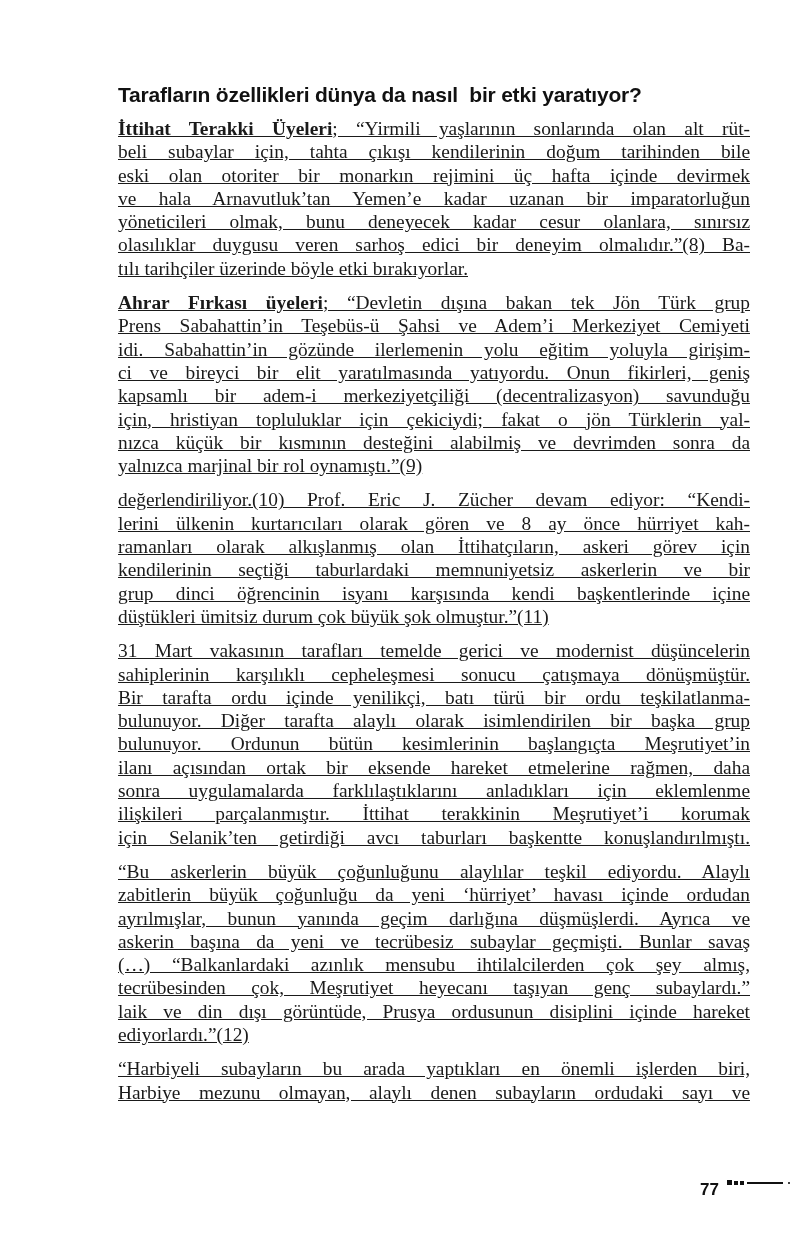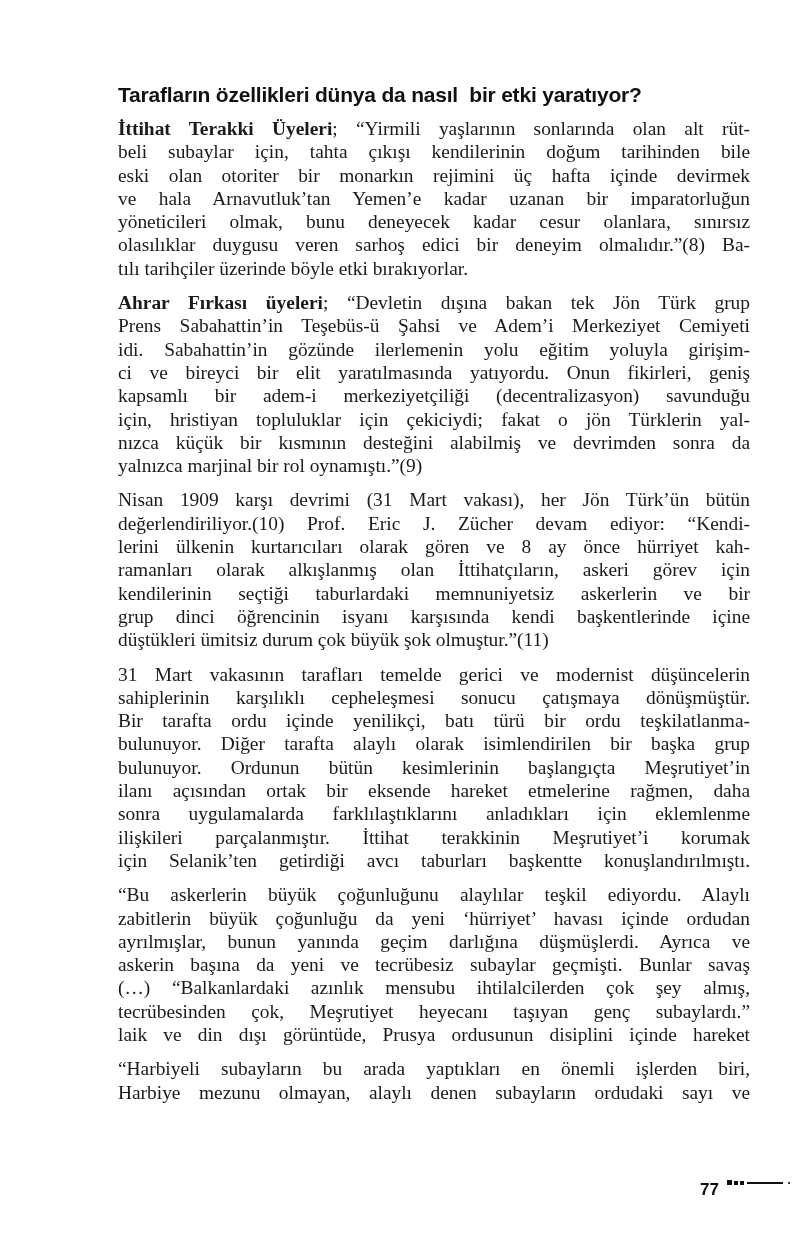--- a/index.html
+++ b/index.html
@@ -31,20 +31,21 @@
       white-space: pre;
     }
     .para {
       font-family: "Liberation Serif", serif;
       font-size: 19.4px;
       line-height: 23.3px;
       text-align: justify;
       margin: 0 0 11px 0;
       hyphens: manual;
       color: #1a1a1a;
+      text-decoration: underline;
     }
     .para b {
       font-weight: bold;
     }
     .line {
       display: block;
       text-align: justify;
       text-align-last: justify;
     }
     .line.last {
@@ -115,21 +116,20 @@
     <span class="line">Prens Sabahattin’in Teşebüs-ü Şahsi ve Adem’i Merkeziyet Cemiyeti</span>
     <span class="line">idi. Sabahattin’in gözünde ilerlemenin yolu eğitim yoluyla girişim-</span>
     <span class="line">ci ve bireyci bir elit yaratılmasında yatıyordu. Onun fikirleri, geniş</span>
     <span class="line">kapsamlı bir adem-i merkeziyetçiliği (decentralizasyon) savunduğu</span>
     <span class="line">için, hristiyan topluluklar için çekiciydi; fakat o jön Türklerin yal-</span>
     <span class="line">nızca küçük bir kısmının desteğini alabilmiş ve devrimden sonra da</span>
     <span class="line last">yalnızca marjinal bir rol oynamıştı.”(9)</span>
   </div>
 
   <div class="para">
-    <span class="line">Nisan 1909 karşı devrimi (31 Mart vakası), her Jön Türk’ün bütün</span>
     <span class="line">değerlendiriliyor.(10) Prof. Eric J. Zücher devam ediyor: “Kendi-</span>
     <span class="line">lerini ülkenin kurtarıcıları olarak gören ve 8 ay önce hürriyet kah-</span>
     <span class="line">ramanları olarak alkışlanmış olan İttihatçıların, askeri görev için</span>
     <span class="line">kendilerinin seçtiği taburlardaki memnuniyetsiz askerlerin ve bir</span>
     <span class="line">grup dinci öğrencinin isyanı karşısında kendi başkentlerinde içine</span>
     <span class="line last">düştükleri ümitsiz durum çok büyük şok olmuştur.”(11)</span>
   </div>
 
   <div class="para">
     <span class="line">31 Mart vakasının tarafları temelde gerici ve modernist düşüncelerin</span>
@@ -144,20 +144,21 @@
   </div>
 
   <div class="para">
     <span class="line">“Bu askerlerin büyük çoğunluğunu alaylılar teşkil ediyordu. Alaylı</span>
     <span class="line">zabitlerin büyük çoğunluğu da yeni ‘hürriyet’ havası içinde ordudan</span>
     <span class="line">ayrılmışlar, bunun yanında geçim darlığına düşmüşlerdi. Ayrıca ve</span>
     <span class="line">askerin başına da yeni ve tecrübesiz subaylar geçmişti. Bunlar savaş</span>
     <span class="line">(…) “Balkanlardaki azınlık mensubu ihtilalcilerden çok şey almış,</span>
     <span class="line">tecrübesinden çok, Meşrutiyet heyecanı taşıyan genç subaylardı.”</span>
     <span class="line">laik ve din dışı görüntüde, Prusya ordusunun disiplini içinde hareket</span>
+    <span class="line last">ediyorlardı.”(12)</span>
   </div>
 
   <div class="para">
     <span class="line">“Harbiyeli subayların bu arada yaptıkları en önemli işlerden biri,</span>
     <span class="line">Harbiye mezunu olmayan, alaylı denen subayların ordudaki sayı ve</span>
   </div>
 </div>
 
 <div class="footer">
   <span class="page-number">77</span>

